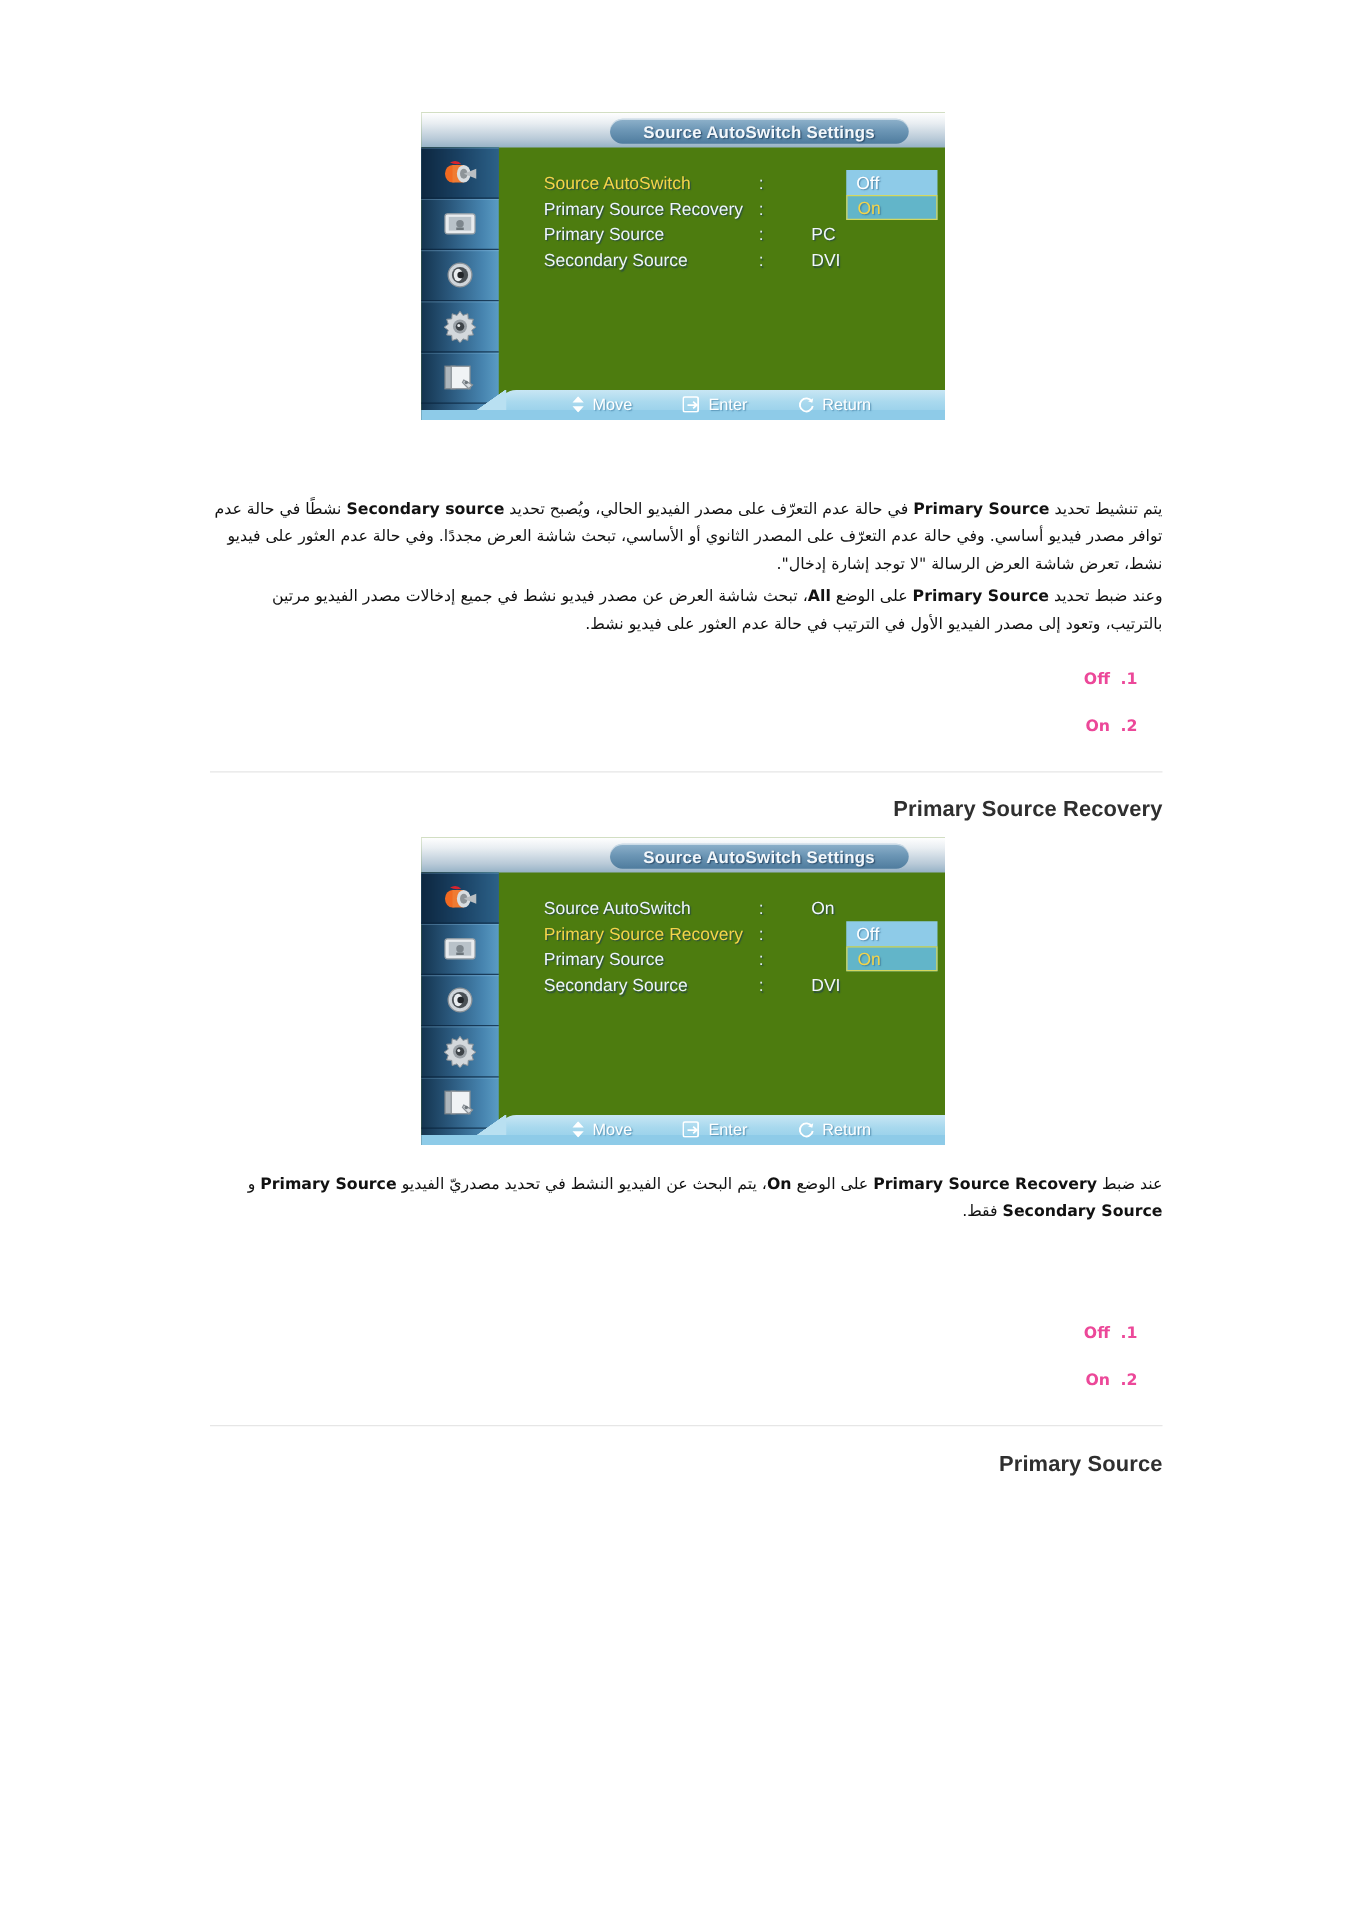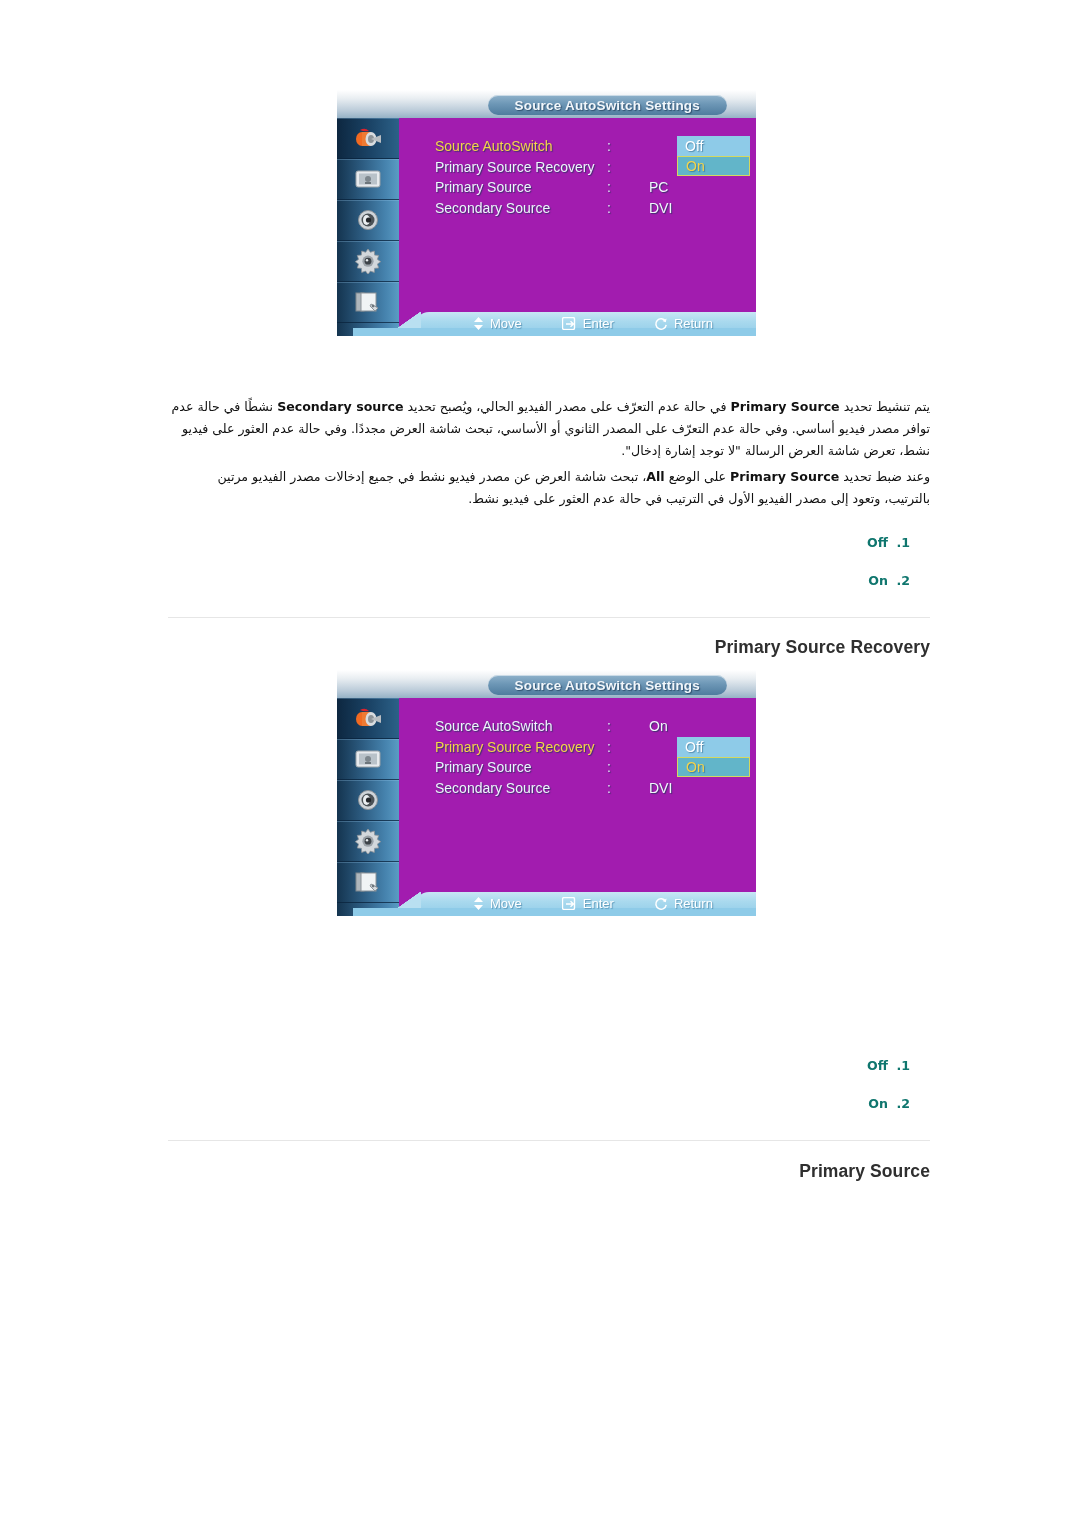--- a/index.html
+++ b/index.html
@@ -20,21 +20,21 @@
   .page {
     position: absolute;
     inset: 0;
   }
 
   
   .osd {
     position: absolute;
     width: 419px;
     height: 246px;
-    background: #a21caf;
+    background: #4d7c0f;
     box-shadow: 0 0 0 1px rgba(255,255,255,0) ;
   }
   .osd-top {
     position: absolute;
     left: 0; top: 0;
     width: 100%;
     height: 28px;
     background: linear-gradient(to bottom, #ffffff 0%, #e9eef2 30%, #b9cad8 75%, #96b2c6 100%);
   }
   .osd-titlepill {
@@ -146,21 +146,21 @@
   .opt.sel {
     background: #62b5c9;
     color: #f4d44a;
     border: 1px solid #d4d860;
     text-shadow: 1px 1px 1px rgba(40,90,125,.55);
   }
 
   
   .osd-foot {
     position: absolute;
-    left: 16px;
+    left: 0;
     right: 0;
     bottom: 0;
     height: 30px;
     text-align: right;
   }
   .foot-strip {
     position: absolute;
     left: 62px;
     right: 0;
     top: 6px;
@@ -215,21 +215,21 @@
   }
   .ltr { direction: ltr; unicode-bidi: embed; }
 
   .numlist {
     position: absolute;
     direction: rtl;
     text-align: right;
     font-size: 12.6px;
     line-height: 38px;
     font-weight: bold;
-    color: #0f766e;
+    color: #ec4899;
     font-family: "DejaVu Sans", "Liberation Sans", sans-serif;
   }
   .numlist .itm { white-space: nowrap; }
   .numlist .n { display:inline-block; width: 22px; }
 
   .divider {
     position: absolute;
     height: 1px;
     background: #e6e6e6;
   }
@@ -519,20 +519,21 @@
               <path d="M11.5 4.2 A5.2 5.2 0 1 0 12.2 7.8" fill="none" stroke="#ffffff" stroke-width="1.5"></path>
               <path d="M12.6 1.6 L11.8 5.2 L8.4 4.0z" fill="#ffffff"></path>
             </svg>
           </span>
           <span>Return</span>
         </div>
       </div>
     </div>
   </div>
 
+  <div class="para" style="left:170px; top:936px; width:760px;">عند ضبط <b>Primary Source Recovery</b> على الوضع <b>On</b>، يتم البحث عن الفيديو النشط في تحديد مصدريّ الفيديو <b>Primary Source</b> و <b>Secondary Source</b> فقط.</div>
 
 
   <div class="numlist" style="left:170px; top:1047px; width:740px;">
     <div class="itm">
       <span class="n ltr">.1</span><span class="ltr">Off</span>
     </div>
     <div class="itm">
       <span class="n ltr">.2</span><span class="ltr">On</span>
     </div>
   </div>

